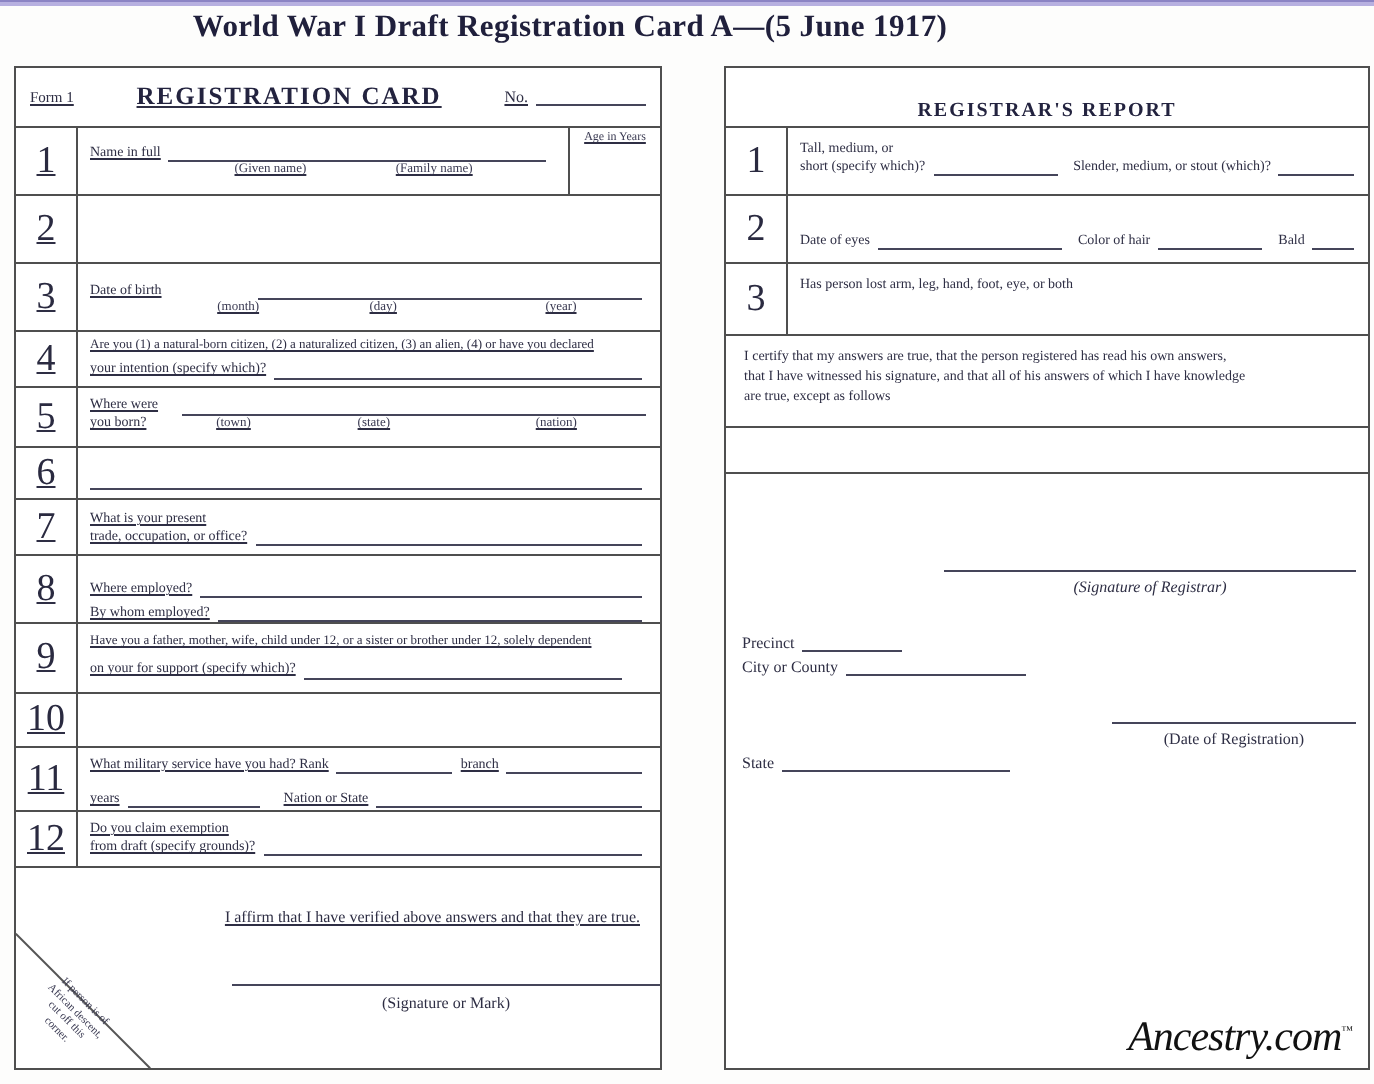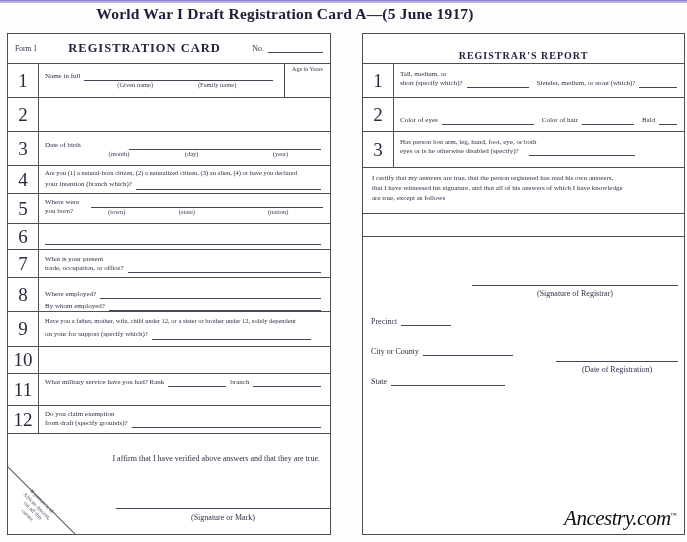--- a/index.html
+++ b/index.html
@@ -4,45 +4,45 @@
 <style>
   html,body{margin:0;padding:0;}
   body{
     width:687px;height:542px;position:relative;overflow:hidden;
     background:#fdfdfc;color:#2e2e44;
     font-family:"Liberation Serif", serif;
   }
   .topbar{position:absolute;top:0;left:0;width:687px;height:3px;background:#b7b0e0;border-top:1px solid #8b84c4;box-sizing:border-box;}
   .page-title{position:absolute;top:5px;left:0;width:570px;text-align:center;font-weight:bold;font-size:15.5px;color:#20203c;letter-spacing:.2px;}
   .card{position:absolute;top:33px;height:502px;background:#fff;border:1px solid #4f4f4f;box-sizing:border-box;display:flex;flex-direction:column;}
-  .card-left{left:7px;width:324px;}
+  .card-left{left:7px;width:324px;text-decoration:underline;}
   .card-right{left:362px;width:323px;}
   .chead{display:flex;align-items:center;border-bottom:1px solid #4f4f4f;padding:0 7px;box-sizing:border-box;flex:none;}
   .chead-title{flex:1;text-align:center;font-weight:bold;letter-spacing:1px;color:#23233f;}
   .trow{display:flex;border-bottom:1px solid #4f4f4f;box-sizing:border-box;flex:none;align-items:stretch;}
   .numcell{width:31px;flex:none;border-right:1px solid #4f4f4f;display:flex;align-items:center;justify-content:center;font-size:19px;color:#2a2a40;box-sizing:border-box;}
   .rbody{flex:1;padding:2px 5px 2px 6px;font-size:7px;line-height:1.3;overflow:hidden;position:relative;box-sizing:border-box;min-width:0;}
   .fline{display:flex;align-items:flex-end;gap:4px;}
   .fl{border-bottom:1px solid #45455a;height:8px;display:inline-block;flex:none;}
   .grow{flex:1;}
   .subrow{display:flex;font-size:6.5px;color:#3a3a52;}
   .subrow span{text-align:center;}
   .agecell{width:46px;flex:none;border-left:1px solid #4f4f4f;font-size:6px;text-align:center;padding-top:2px;box-sizing:border-box;color:#3a3a52;}
   .nowrap{white-space:nowrap;}
   .fs65{font-size:6.5px;}
   .preline{white-space:pre-line;}
   .lfooter{flex:1;position:relative;font-size:8px;}
   .affirm{text-align:right;margin-top:20px;padding-left:30px;padding-right:10px;font-size:8px;}
-  .sigblock{position:absolute;left:108px;width:214px;top:74px;border-top:1px solid #45455a;text-align:center;padding-top:4px;font-size:8px;}
+  .sigblock{position:absolute;left:108px;width:214px;top:58px;border-top:1px solid #45455a;text-align:center;padding-top:4px;font-size:8px;}
   .cutline{position:absolute;left:-14px;bottom:33px;width:95px;height:0;border-top:1px solid #555;transform:rotate(45deg);}
   .cornertext{position:absolute;left:-3px;bottom:13px;width:60px;transform:rotate(45deg);font-size:5.5px;line-height:1.2;text-align:center;color:#3a3a52;}
   .certifybox{border-bottom:1px solid #4f4f4f;padding:5px 9px;font-size:7px;line-height:1.45;flex:none;box-sizing:border-box;height:46px;}
   .emptystrip{border-bottom:1px solid #4f4f4f;height:22px;flex:none;}
   .rrest{flex:1;position:relative;font-size:8px;}
-  .regsig{position:absolute;right:6px;top:48px;width:206px;border-top:1px solid #45455a;text-align:center;padding-top:3px;}
+  .regsig{position:absolute;right:6px;top:48px;width:206px;border-top:1px solid #45455a;text-align:center;padding-top:3px;font-style:italic;}
   .fieldrow{position:absolute;left:8px;display:flex;align-items:flex-end;gap:4px;}
   .dateblock{position:absolute;right:6px;top:124px;width:122px;border-top:1px solid #45455a;text-align:center;padding-top:3px;}
   .logo{position:absolute;right:8px;bottom:3px;font-style:italic;font-size:21px;color:#111;letter-spacing:-.5px;}
   .logo sup{font-size:6px;font-style:normal;vertical-align:super;}
   .lblcol{flex:none;margin-right:4px;}
   .h30{height:30px;} .h34{height:34px;} .h36{height:36px;} .h28{height:28px;}
   .h30b{height:30px;} .h26{height:26px;} .h35{height:35px;} .h27{height:27px;} .h32{height:32px;}
 </style>
 </head>
 <body>
@@ -90,21 +90,21 @@
         <span style="width:38%;">(year)</span>
       </div>
     </div>
   </div>
 
   <div class="trow h28">
     <div class="numcell">4</div>
     <div class="rbody">
       <div class="nowrap fs65" style="margin-top:1px;">Are you (1) a natural-born citizen, (2) a naturalized citizen, (3) an alien, (4) or have you declared</div>
       <div class="fline" style="margin-top:3px;">
-        <span class="nowrap">your intention (branch which)?</span>
+        <span class="nowrap">your intention (specify which)?</span>
         <span class="fl grow" style="margin-right:4px;"></span>
       </div>
     </div>
   </div>
 
   <div class="trow h30b">
     <div class="numcell">5</div>
     <div class="rbody" style="display:flex;">
       <div class="lblcol" style="width:42px;padding-top:2px;">
         <div>Where were</div>
@@ -172,20 +172,26 @@
 
   <div class="trow h32">
     <div class="numcell">11</div>
     <div class="rbody">
       <div class="fline" style="margin-top:2px;">
         <span class="nowrap">What military service have you had? Rank</span>
         <span class="fl" style="width:58px;"></span>
         <span class="nowrap">branch</span>
         <span class="fl grow" style="margin-right:4px;"></span>
       </div>
+      <div class="fline" style="margin-top:8px;">
+        <span class="nowrap">years</span>
+        <span class="fl" style="width:66px;"></span>
+        <span class="nowrap" style="margin-left:8px;">Nation or State</span>
+        <span class="fl grow" style="margin-right:4px;"></span>
+      </div>
     </div>
   </div>
 
   <div class="trow h28">
     <div class="numcell">12</div>
     <div class="rbody">
       <div class="nowrap" style="margin-top:2px;">Do you claim exemption</div>
       <div class="fline">
         <span class="nowrap">from draft (specify grounds)?</span>
         <span class="fl grow" style="margin-right:4px;"></span>
@@ -221,55 +227,51 @@
         <span class="nowrap" style="margin-left:4px;text-align:center;">Slender, medium, or stout (which)?</span>
         <span class="fl grow" style="margin-right:2px;"></span>
       </div>
     </div>
   </div>
 
   <div class="trow h34">
     <div class="numcell">2</div>
     <div class="rbody">
       <div class="fline" style="margin-top:16px;">
-        <span class="nowrap">Color of eyes</span>
+        <span class="nowrap">Date of eyes</span>
         <span class="fl" style="width:92px;"></span>
         <span class="nowrap" style="margin-left:4px;">Color of hair</span>
         <span class="fl" style="width:52px;"></span>
         <span class="nowrap" style="margin-left:4px;">Bald</span>
         <span class="fl grow" style="margin-right:2px;"></span>
       </div>
     </div>
   </div>
 
   <div class="trow h36">
     <div class="numcell">3</div>
     <div class="rbody">
       <div class="nowrap" style="margin-top:4px;">Has person lost arm, leg, hand, foot, eye, or both</div>
-      <div class="fline">
-        <span class="nowrap">eyes or is he otherwise disabled (specify)?</span>
-        <span class="fl grow" style="margin-right:44px;margin-left:6px;"></span>
-      </div>
     </div>
   </div>
 
   <div class="certifybox preline">I certify that my answers are true, that the person registered has read his own answers,
 that I have witnessed his signature, and that all of his answers of which I have knowledge
 are true, except as follows</div>
   <div class="emptystrip"></div>
 
   <div class="rrest">
     <div class="regsig">
       <span>(Signature of Registrar)</span>
     </div>
     <div class="fieldrow" style="top:80px;">
       <span>Precinct</span>
       <span class="fl" style="width:50px;"></span>
     </div>
-    <div class="fieldrow" style="top:110px;">
+    <div class="fieldrow" style="top:92px;">
       <span>City or County</span>
       <span class="fl" style="width:90px;"></span>
     </div>
     <div class="fieldrow" style="top:140px;">
       <span>State</span>
       <span class="fl" style="width:114px;"></span>
     </div>
     <div class="dateblock">
       <span>(Date of Registration)</span>
     </div>

